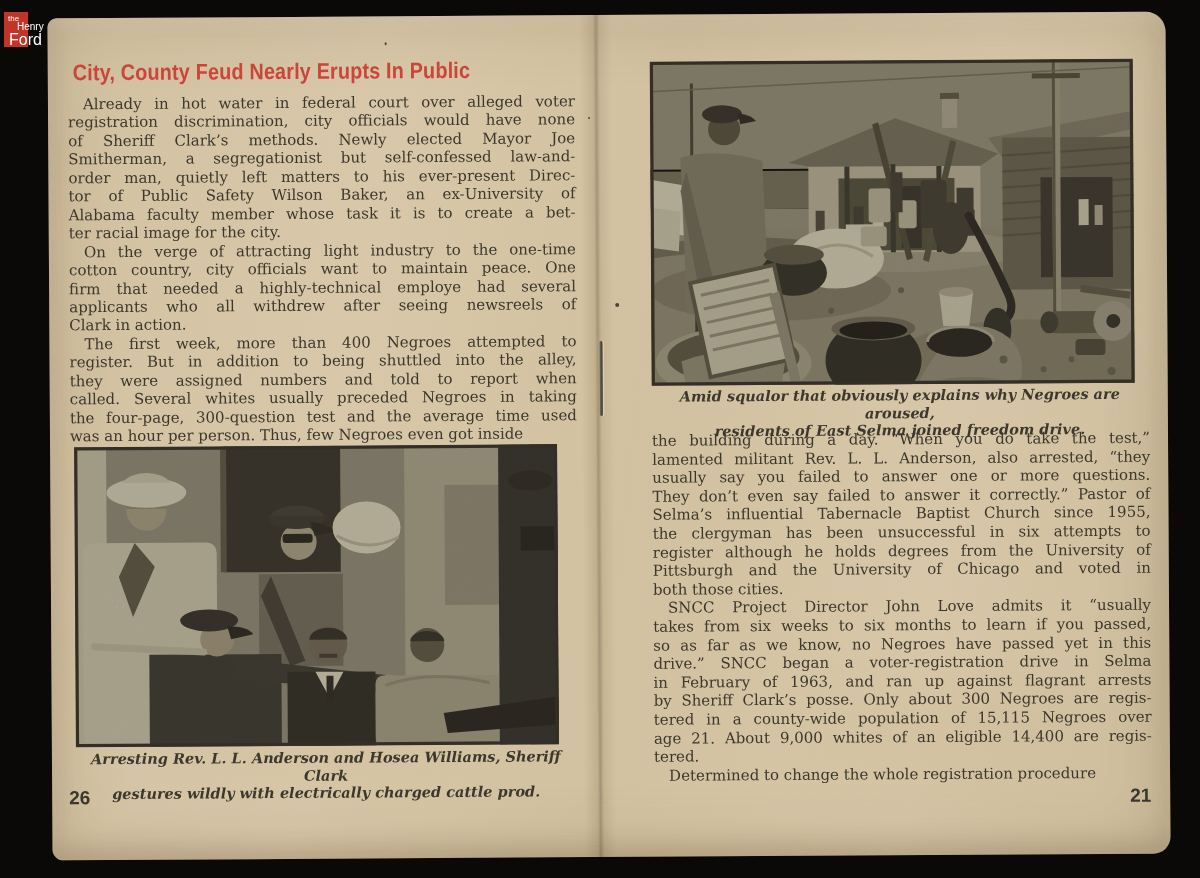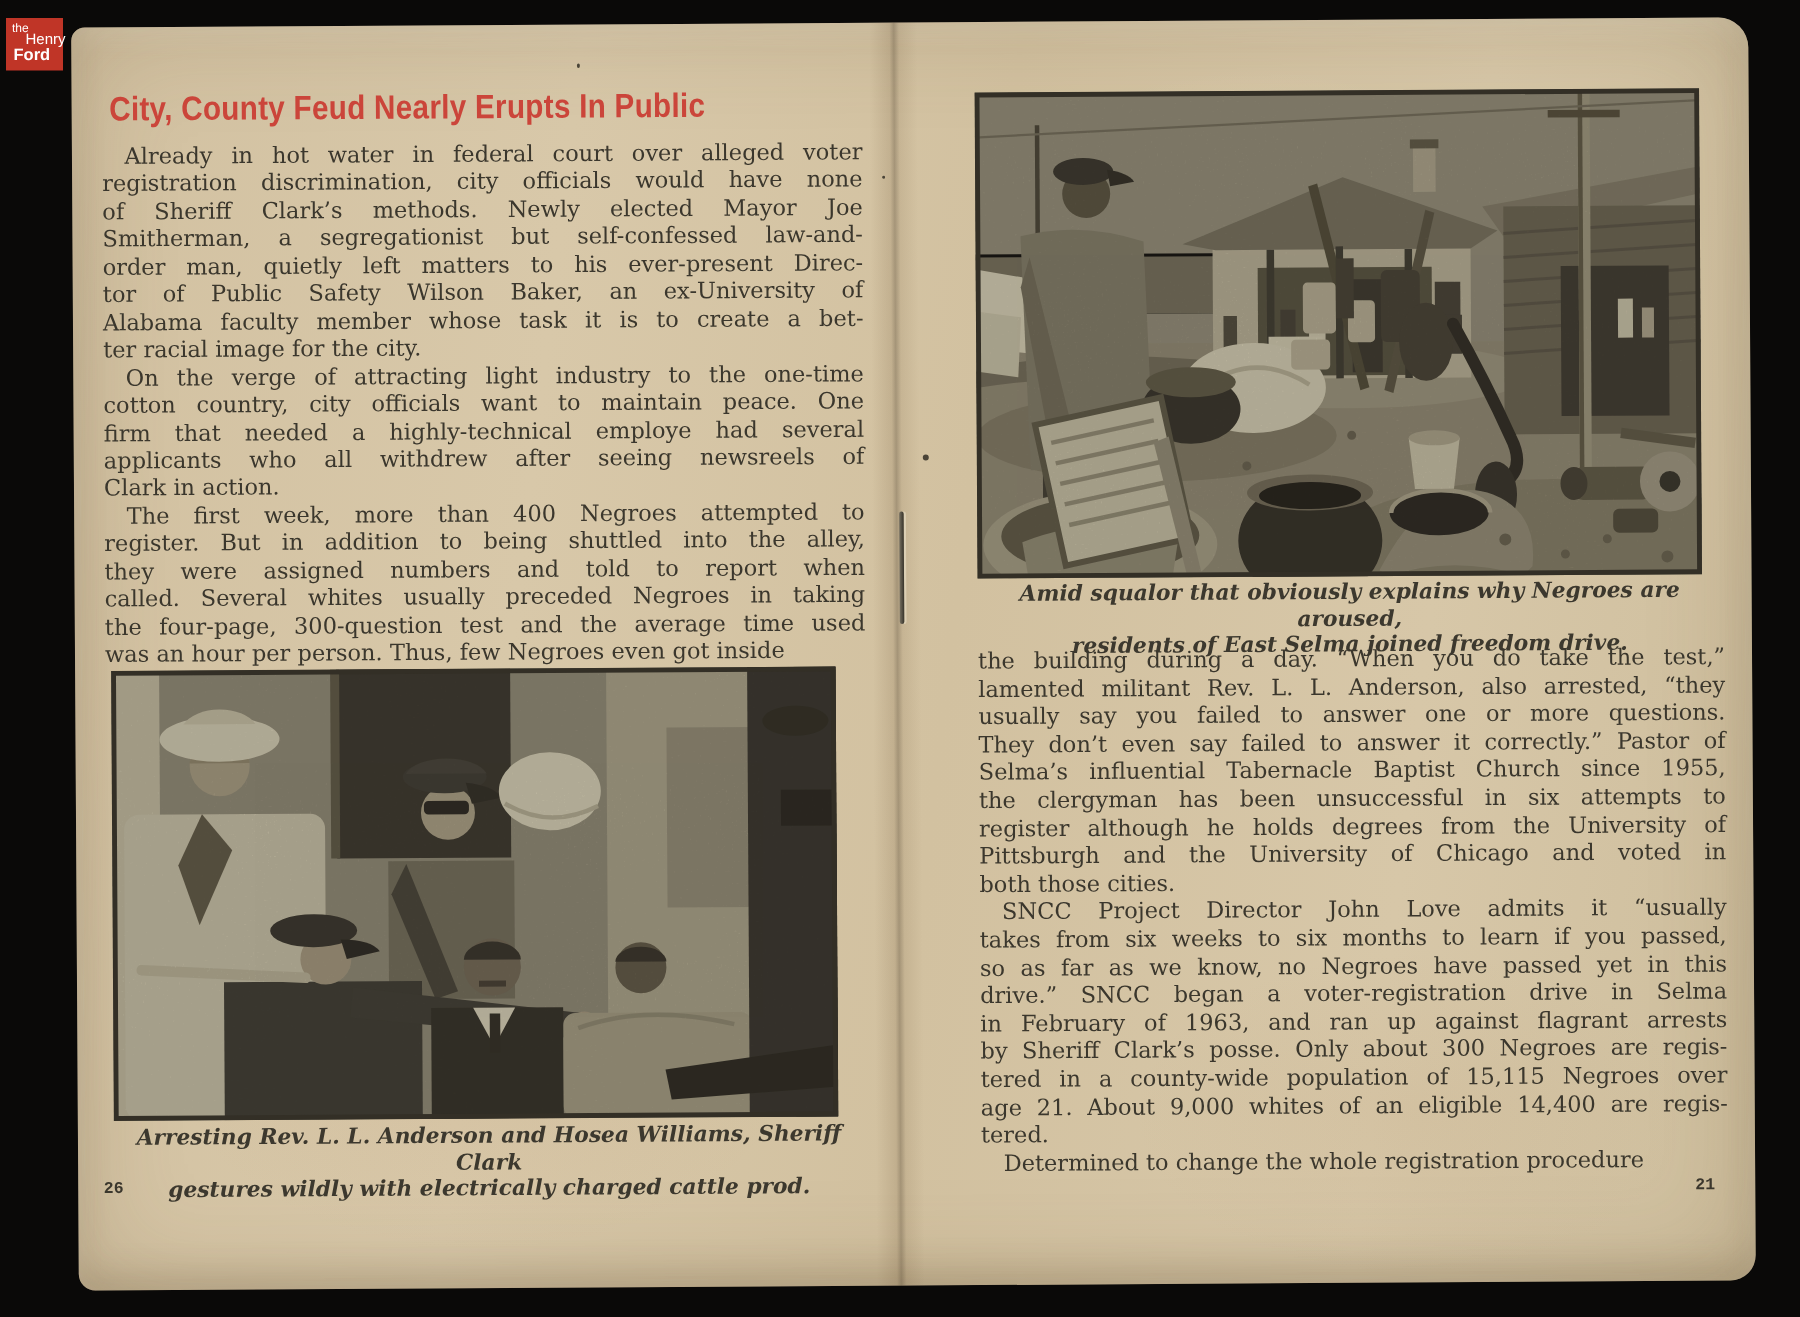--- a/index.html
+++ b/index.html
@@ -3,26 +3,26 @@
 <meta charset="utf-8">
 <style>
   html,body{margin:0;padding:0;}
   body{
     width:1200px;height:878px;position:relative;overflow:hidden;
     background:#0a0908;
     font-family:"DejaVu Serif","Liberation Serif",serif;
   }
   
   .hf-logo{
-    position:absolute;left:4px;top:12px;width:38px;height:35px;
+    position:absolute;left:4px;top:12px;width:24px;height:35px;
     font-family:"Liberation Sans",sans-serif;color:#fff;z-index:5;
   }
   .hf-the{position:absolute;left:4px;top:2px;font-size:8px;font-weight:400;}
   .hf-henry{position:absolute;left:13px;top:9px;font-size:10px;font-weight:400;}
-  .hf-ford{position:absolute;left:5px;top:19px;font-size:11px;font-weight:700;}
+  .hf-ford{position:absolute;left:5px;top:19px;font-size:16px;font-weight:400;}
   
   .spread{
     position:absolute;left:50px;top:15px;width:1118px;height:842px;
     background:linear-gradient(97deg,#d2c1a1 0%,#d8c8a9 28%,#d2c1a0 52%,#d7c7a8 78%,#cebe9d 100%);
     border-radius:9px 20px 17px 11px;
     box-shadow:inset 0 0 70px rgba(95,72,40,.22), inset 0 -10px 22px rgba(80,60,35,.18), inset 0 6px 14px rgba(255,250,235,.25);
     transform:rotate(-0.35deg);
   }
   .blotch{position:absolute;border-radius:50%;pointer-events:none;}
   .b1{left:60px;top:560px;width:420px;height:260px;background:radial-gradient(ellipse at center,rgba(186,140,100,.10),rgba(186,140,100,0) 70%);}
@@ -53,21 +53,21 @@
   .tline{text-align:justify;text-align-last:justify;text-justify:inter-word;}
   .tline.last{text-align-last:left;}
   .para.ind .tline.first{text-indent:15px;}
   .caption{
     position:absolute;font-style:italic;font-weight:600;font-size:14.5px;
     color:#3c382e;line-height:17.5px;
   }
   .caption .tline{text-align:center;text-align-last:center;}
   .cap-left{left:20px;top:732px;width:508px;}
   .cap-right{left:600px;top:373px;width:500px;}
-  .pagenum{position:absolute;font-weight:700;font-size:11px;color:#3b372d;font-family:Liberation Mono, monospace;}
+  .pagenum{position:absolute;font-weight:700;font-size:19px;color:#3b372d;font-family:Liberation Sans, sans-serif;}
   .pn-left{left:17px;top:769px;}
   .pn-right{left:1078px;top:773px;}
   
   .photo{position:absolute;display:block;}
   .photo-left{left:24px;top:429px;}
   .photo-right{left:602px;top:47px;}
 </style>
 </head>
 <body>
 

